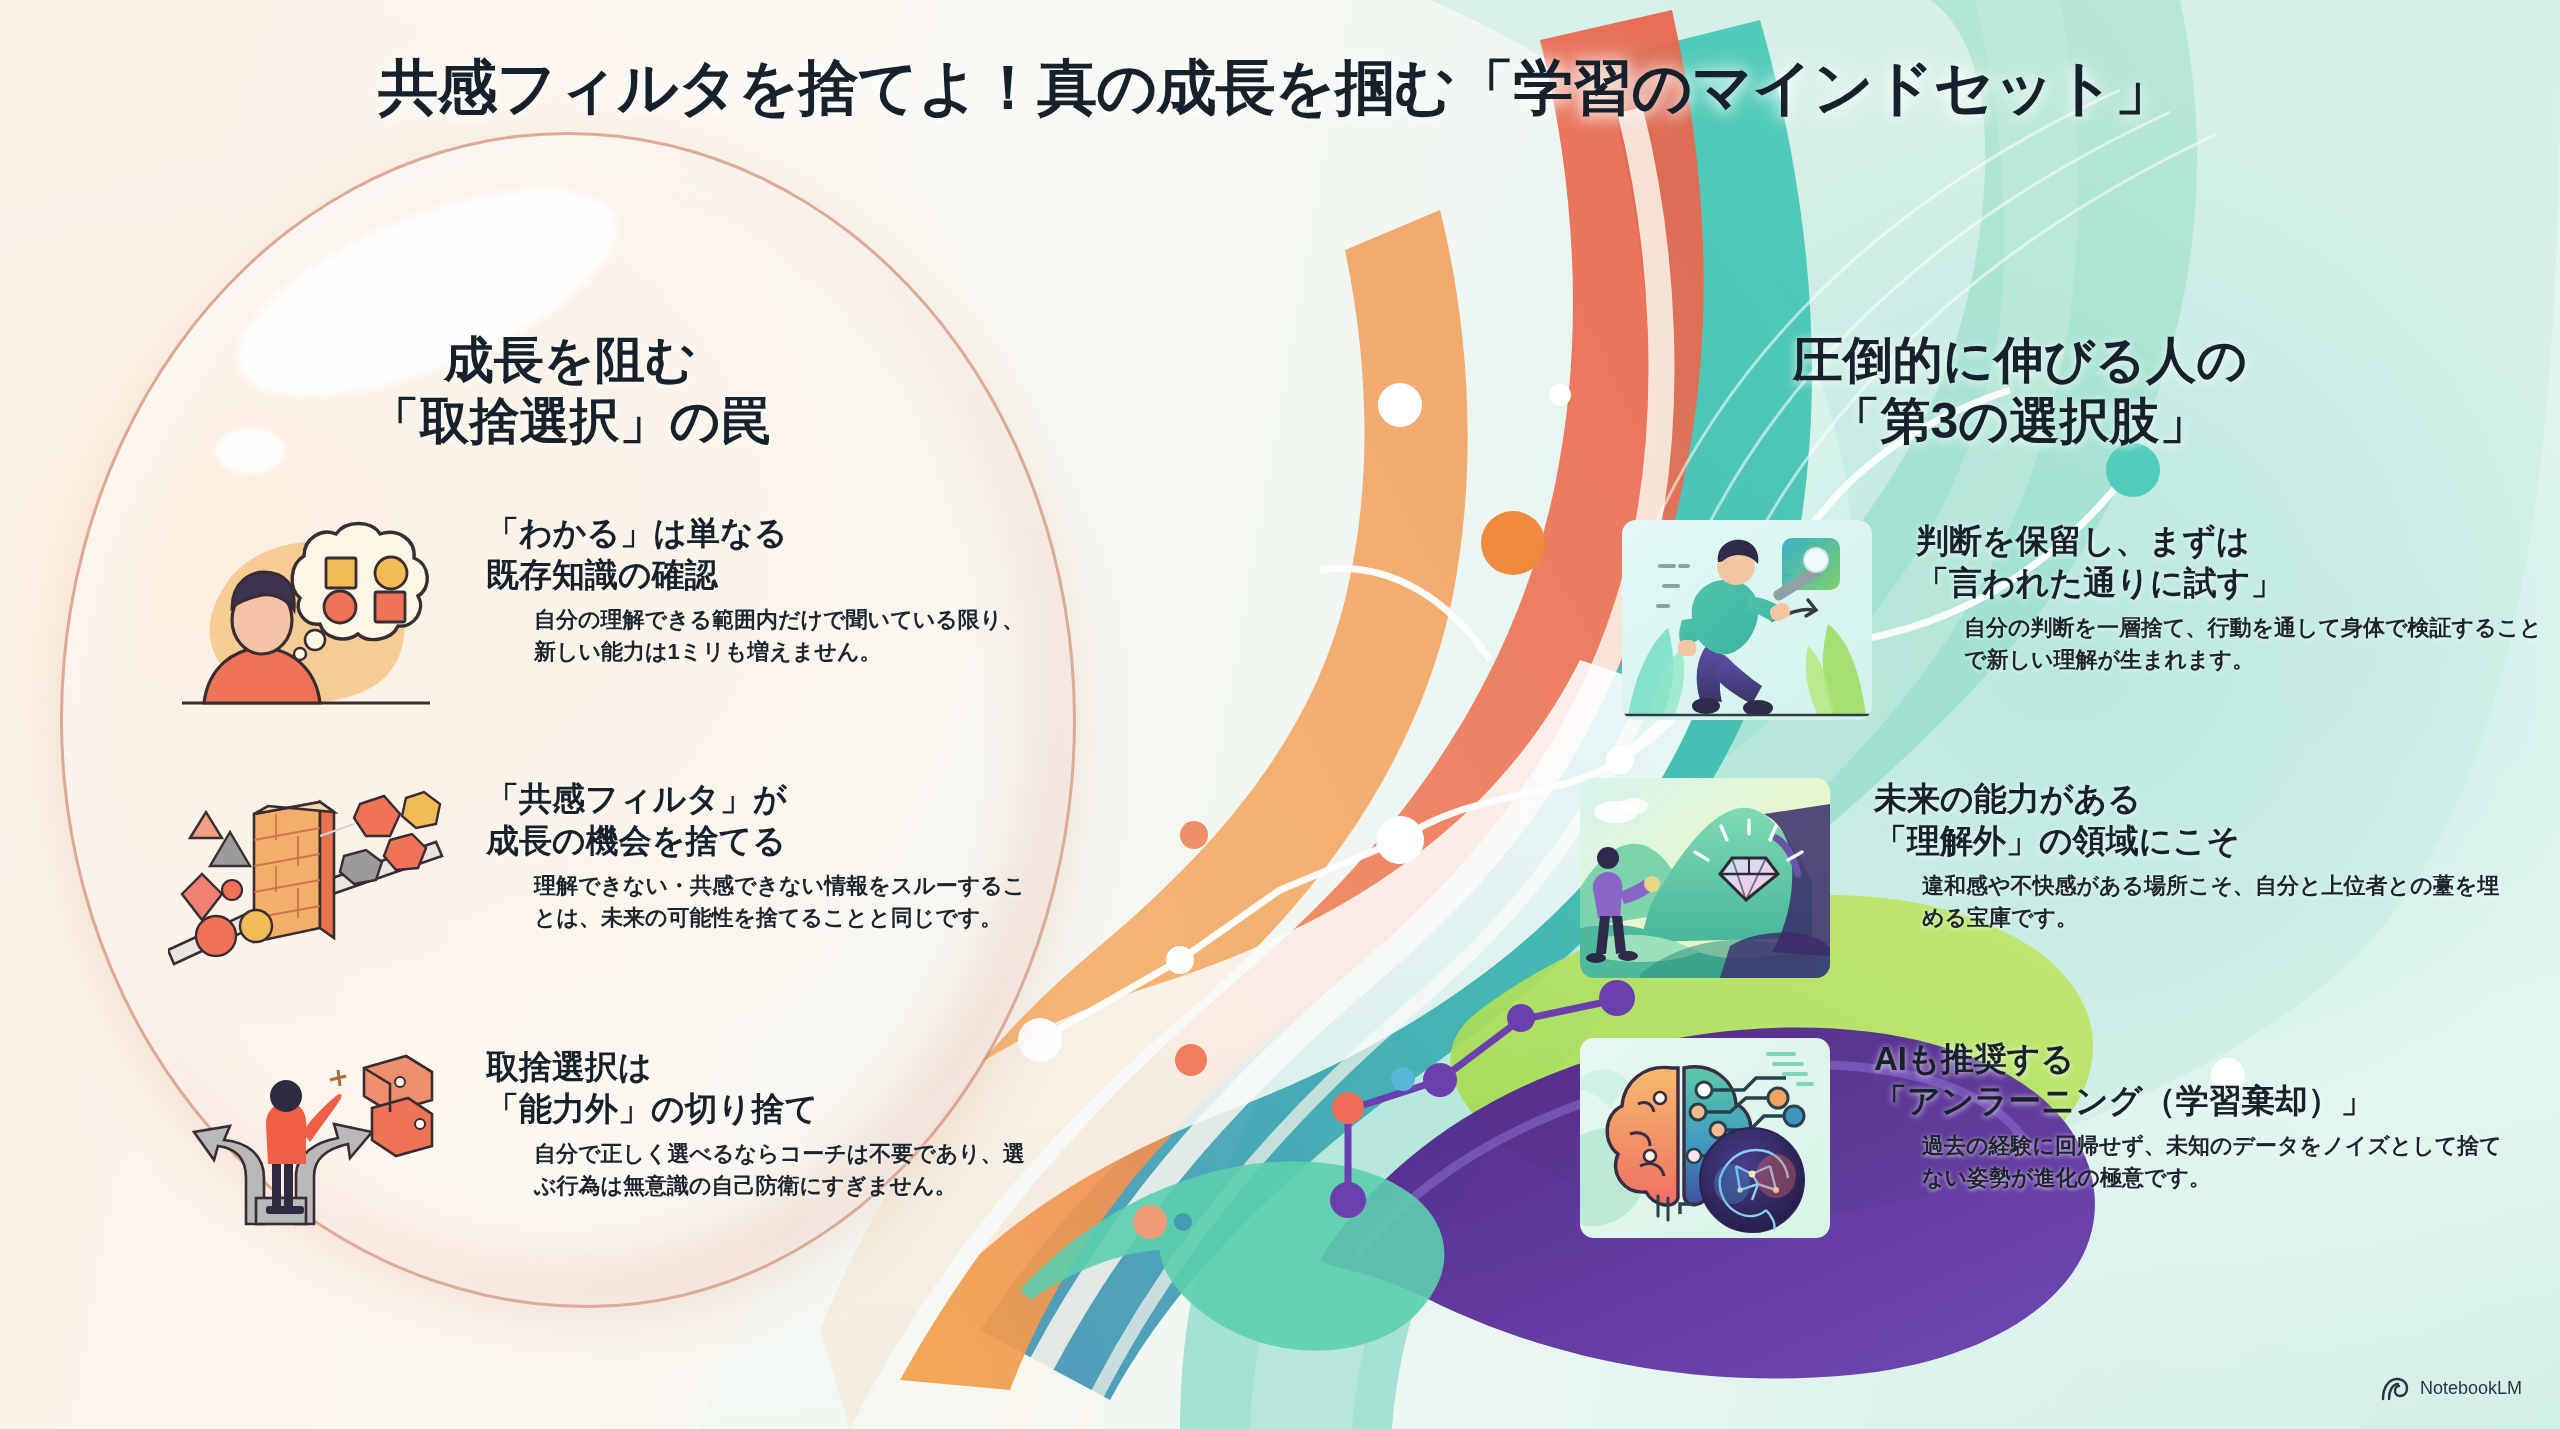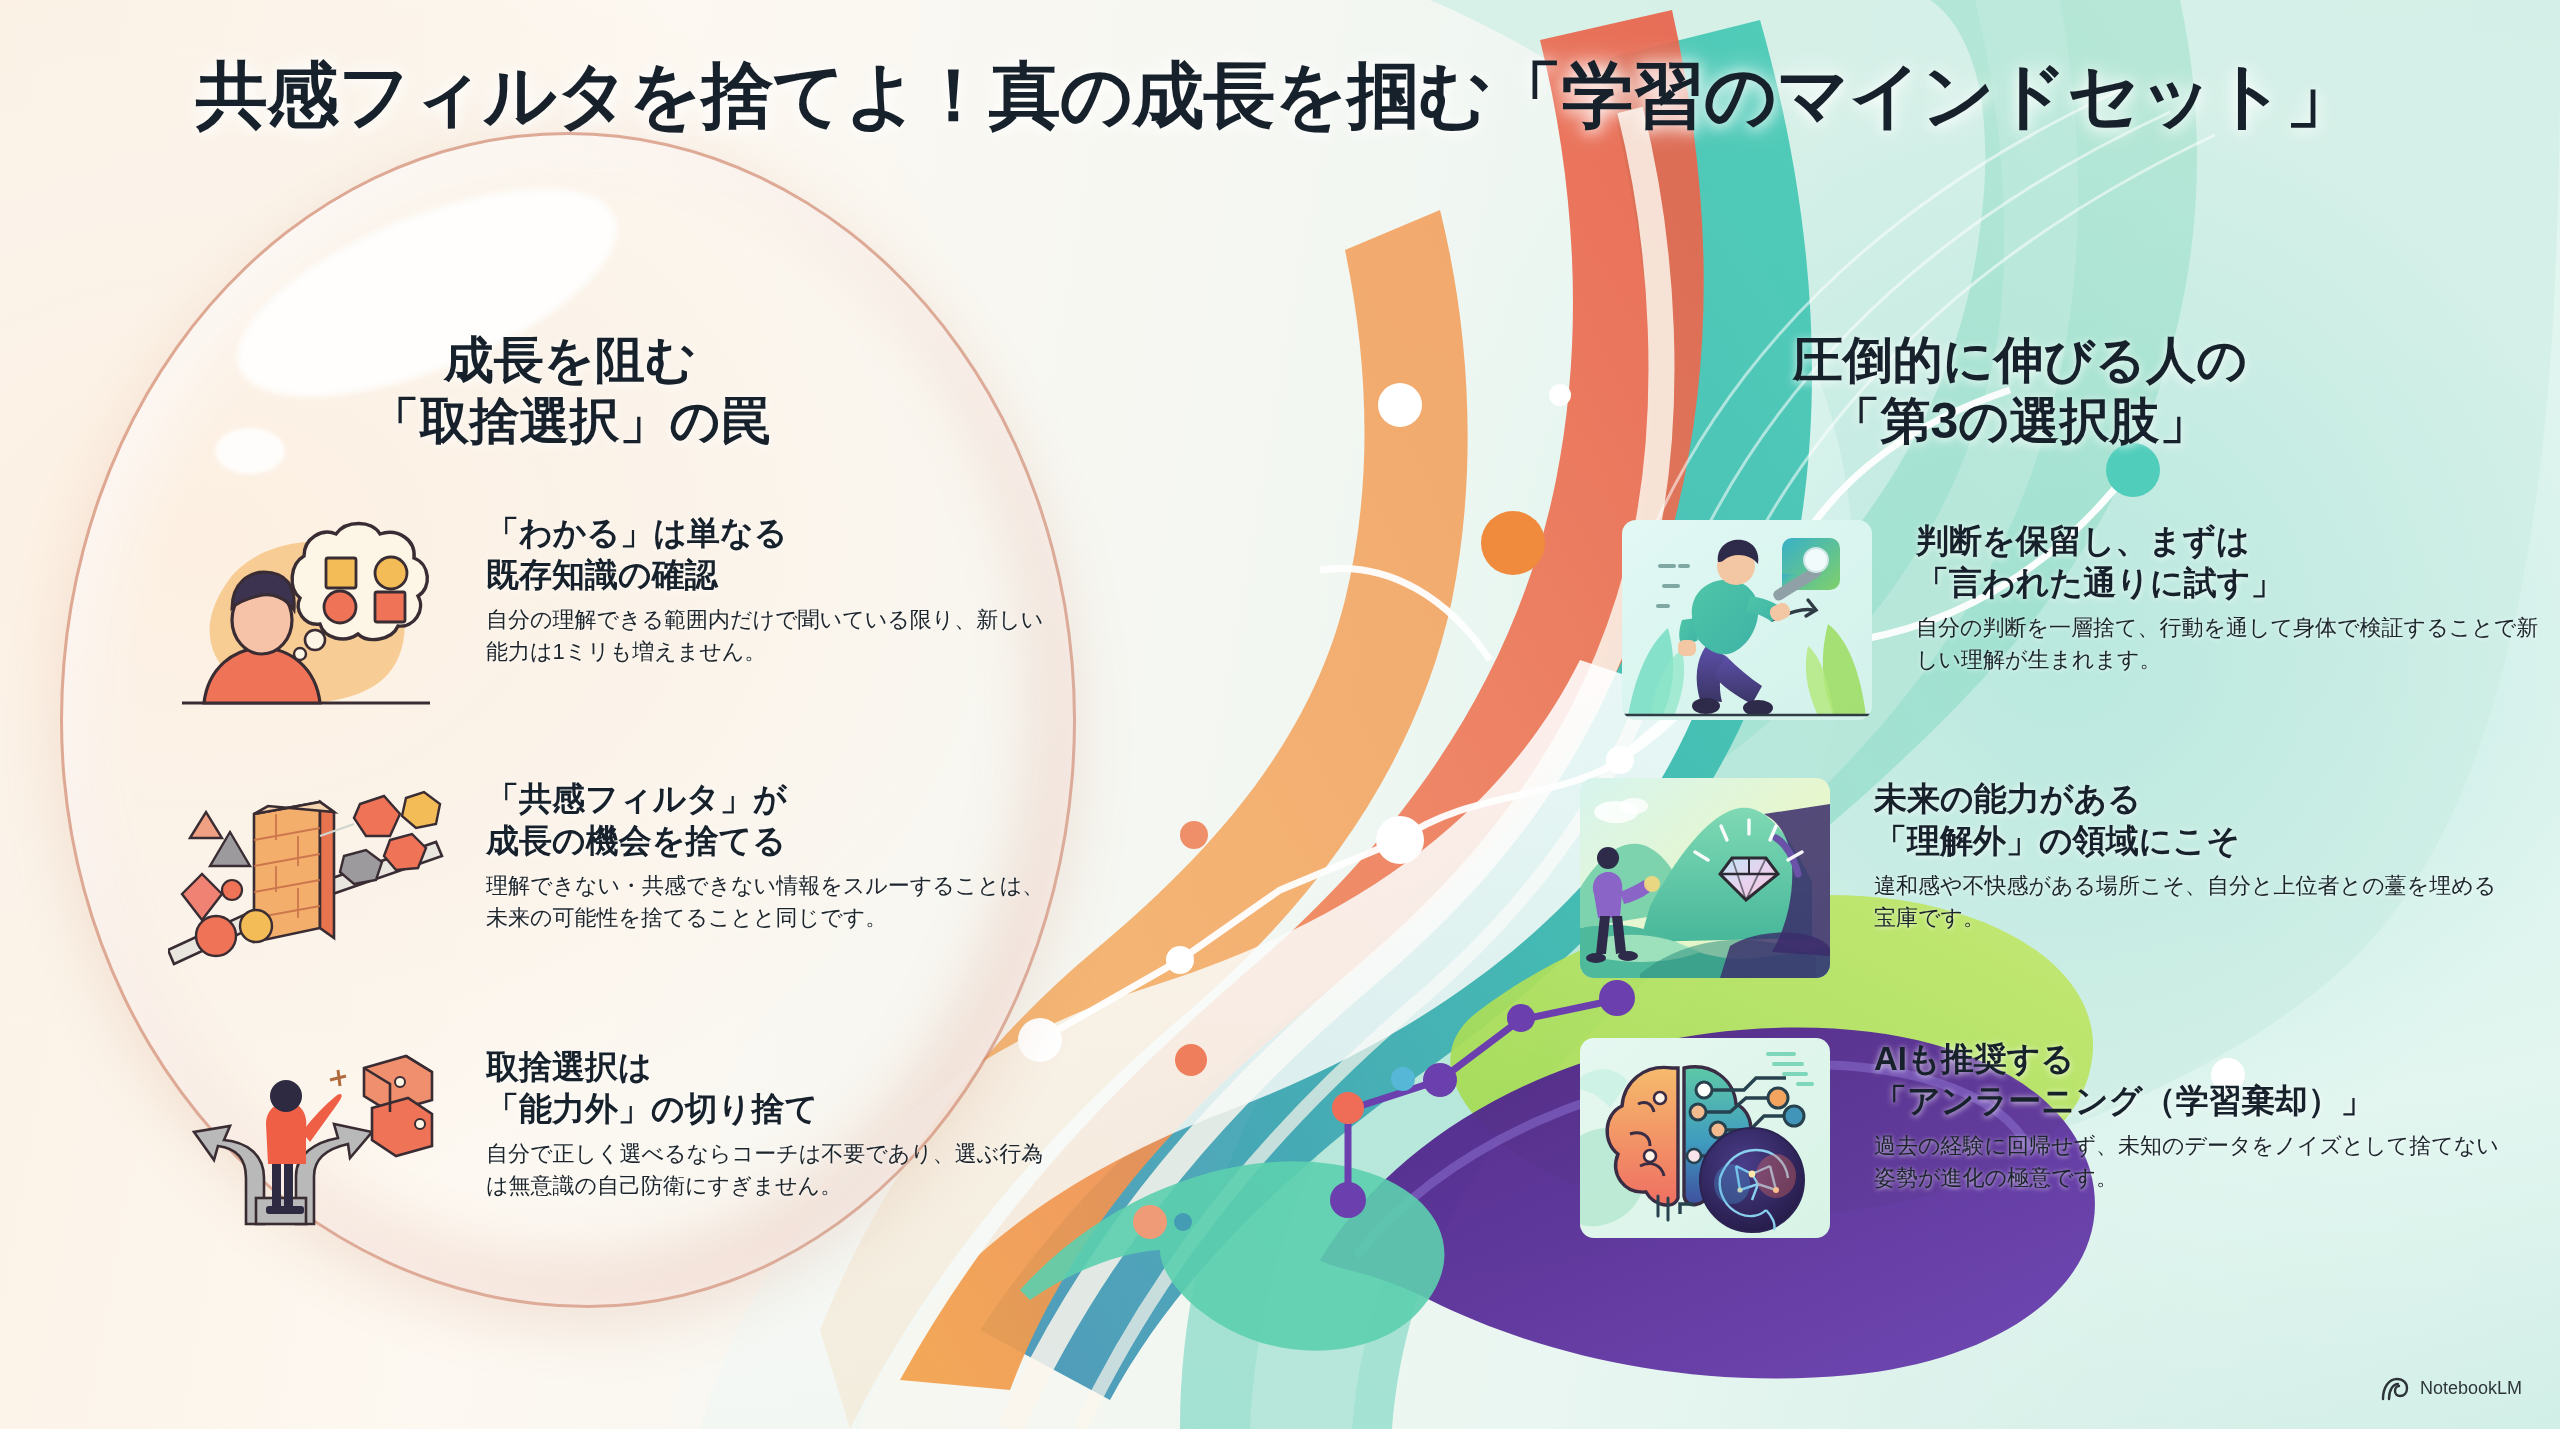--- a/index.html
+++ b/index.html
@@ -17,21 +17,21 @@
       linear-gradient(100deg,#fbf1e4 0%, #fdf8f1 24%, #f6f7f2 44%, #e9f6f1 64%, #d7f0e9 84%, #cfeee6 100%);
   }
 
   
   .art{position:absolute;inset:0;pointer-events:none;}
   .art svg{position:absolute;top:0;left:0;width:2560px;height:1429px;}
 
   
   .title{
     position:absolute;left:0;right:8px;top:48px;text-align:center;
-    font-size:72px;font-weight:bold;letter-spacing:-1px;color:#17212b;
+    font-size:60px;font-weight:bold;letter-spacing:-1px;color:#17212b;
     text-shadow:0 2px 14px rgba(255,255,255,.95),0 0 26px rgba(255,255,255,.85);
     white-space:nowrap;
   }
 
   
   .bubble{
     position:absolute;left:60px;top:132px;width:1010px;height:1170px;
     border-radius:50% 50% 48% 52% / 50% 50% 50% 50%;
     background:
       radial-gradient(120% 110% at 32% 18%, #fffaf0 0%, #fdf0dc 26%, #fbe2bd 52%, #f6d2a8 72%, #eebb95 88%, #e3a храм 100%),
@@ -64,22 +64,23 @@
 
   
   .item{position:absolute;display:flex;align-items:flex-start;gap:16px;}
   .item .ic{flex:0 0 auto;}
   .item .txt{margin-left:22px;}
   .item .h{
     font-size:33px;font-weight:bold;color:#17212b;line-height:1.28;
     text-shadow:0 1px 6px rgba(255,255,255,.85);
   }
   .item .b{
-    margin-top:8px;font-size:22px;font-weight:normal;color:#1c242c;line-height:1.42;
+    margin-top:8px;font-size:22px;font-weight:bold;color:#1c242c;line-height:1.42;
     text-shadow:0 1px 4px rgba(255,255,255,.8);
+    margin-left:48px;
   }
 
   .left-item{left:168px;width:900px;}
   .left-item .txt{width:560px;}
   .li1{top:512px;}
   .li2{top:778px;}
   .li3{top:1046px;}
 
   .right-item{left:1580px;width:960px;}
   .right-item .txt{width:640px;margin-left:28px;}

